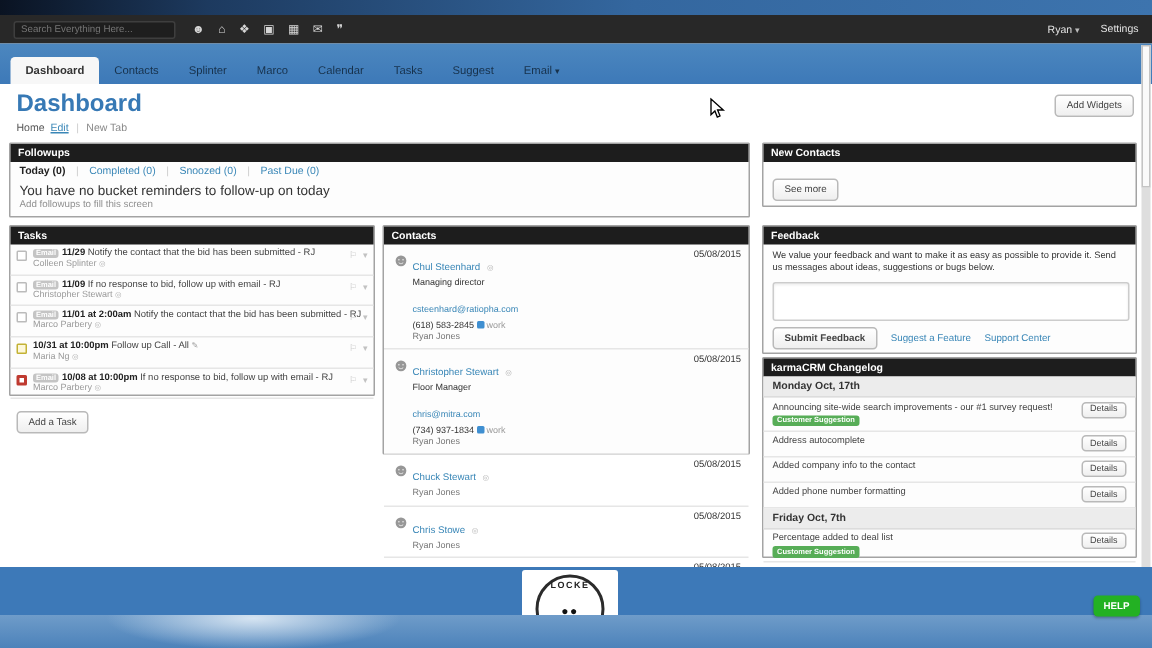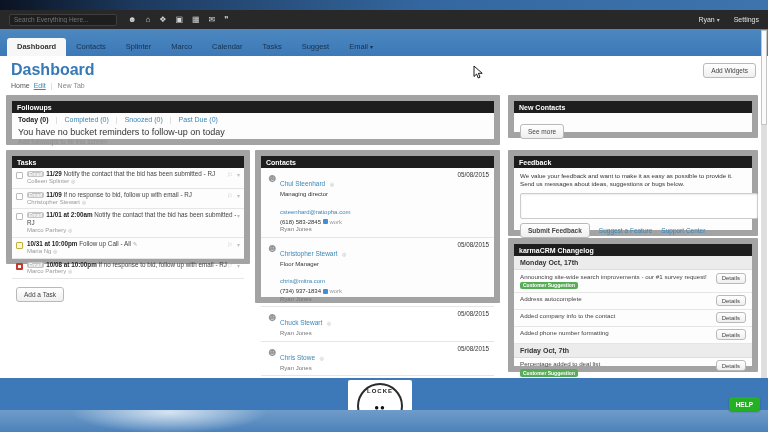--- a/index.html
+++ b/index.html
@@ -29,21 +29,21 @@
   .page-title { position:absolute; left:11px; top:5px; font-size:16px; font-weight:bold; color:#3779b5; }
   .breadcrumb { position:absolute; left:11px; top:26px; font-size:7px; color:#555; }
   .breadcrumb .edit { color:#3a87b7; text-decoration:underline; margin-left:4px; cursor:pointer; }
   .breadcrumb .divider { color:#ccc; margin:0 5px; }
   .breadcrumb .newtab { color:#888; cursor:pointer; }
   .btn { background:linear-gradient(#ffffff,#efefef); border:1px solid #b9b9b9; border-radius:3px;
     color:#444; font-size:6.5px; padding:3px 7px; display:inline-block; cursor:pointer; white-space:nowrap; }
   .addwidgets { position:absolute; right:12px; top:7px; }
 
   
-  .panel { position:absolute; border:6px solid #a3a3a3; background:#fdfdfd; border-radius:1px; }
+  .panel { position:absolute; border:1px solid #a3a3a3; background:#fdfdfd; border-radius:1px; }
   .panel-hd { background:#1d1d1d; color:#fff; font-size:7px; font-weight:bold; padding:2.5px 5px; }
 
   
   .p-followups { left:6px;  top:39px; width:494px; height:50px; }
   .fu-tabs { display:flex; align-items:center; padding:3px 6px; font-size:7px; }
   .fu-tab { color:#3a87b7; cursor:pointer; }
   .fu-tab.active { color:#222; font-weight:bold; }
   .fu-sep { color:#ccc; margin:0 7px; }
   .fu-msg { font-size:9px; color:#333; padding:1px 6px 0; }
   .fu-hint { font-size:6.5px; color:#909090; padding:1px 6px; }

